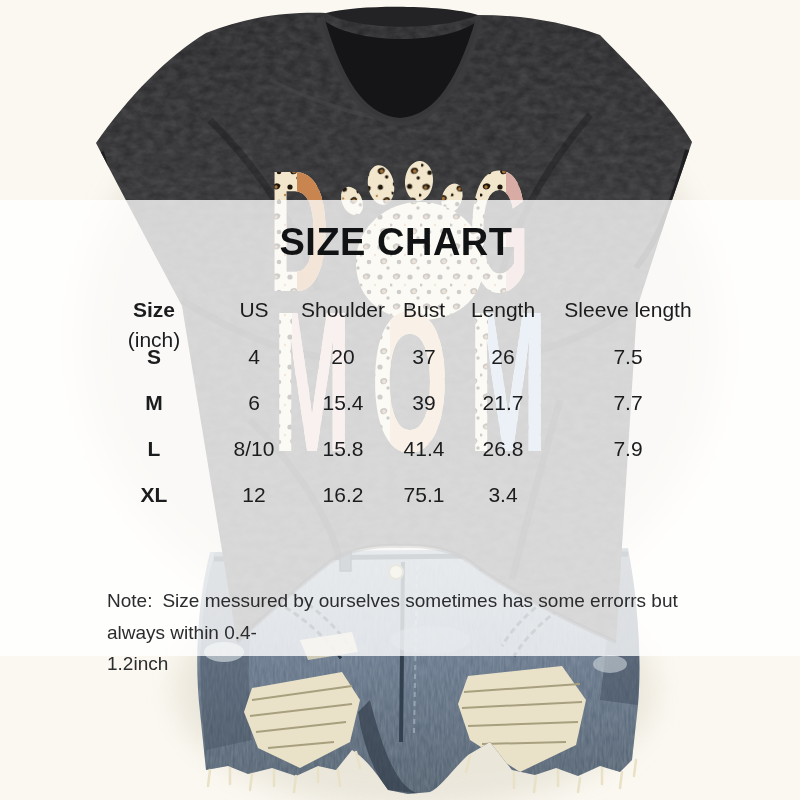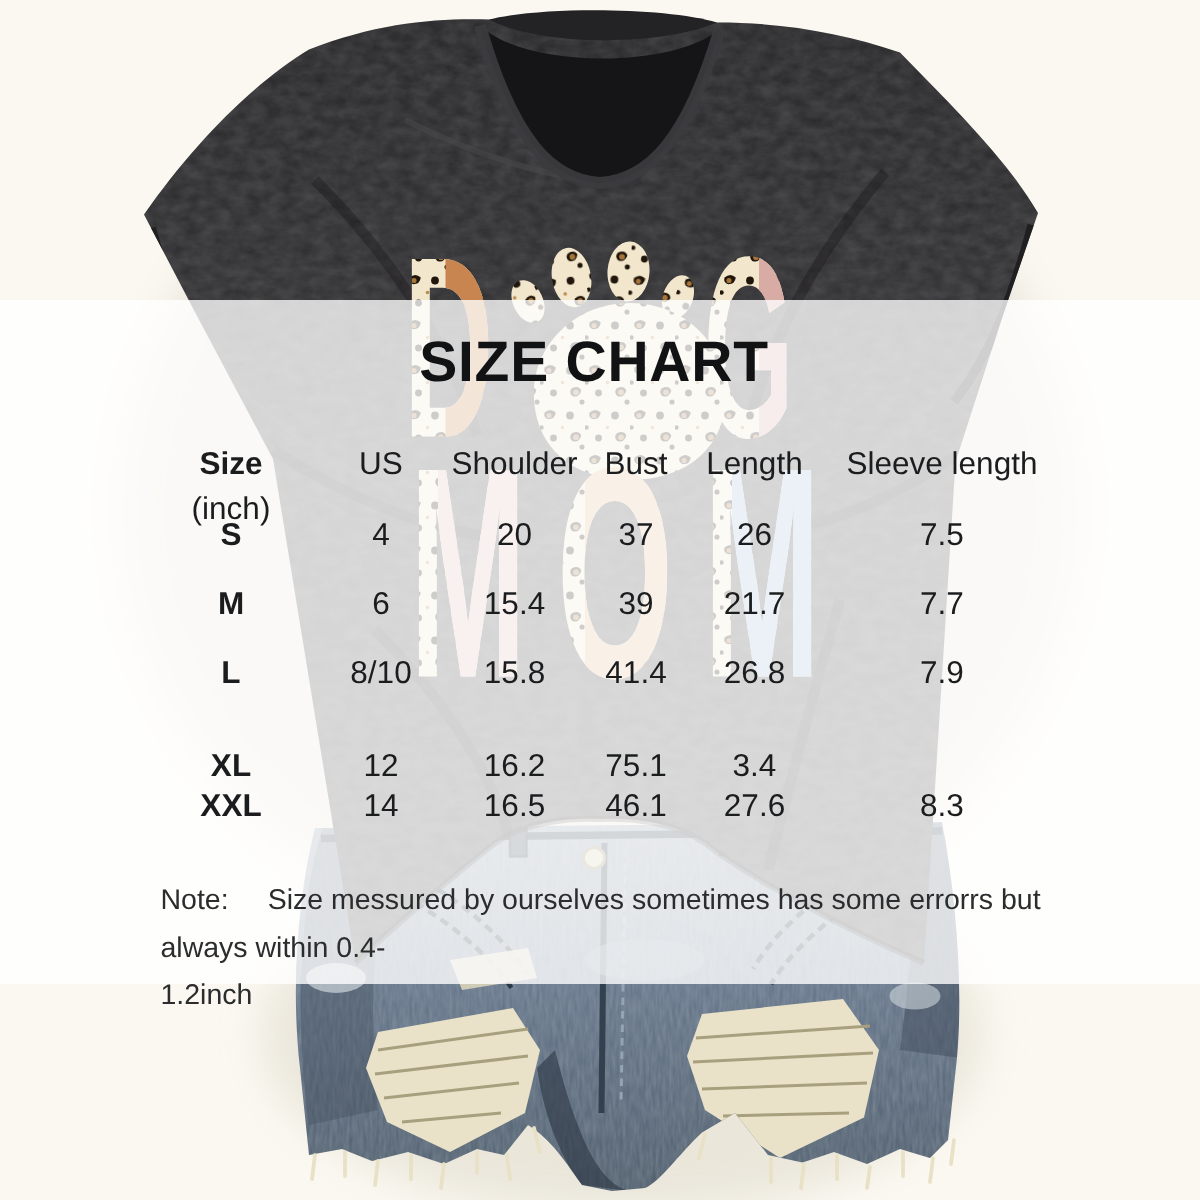--- a/index.html
+++ b/index.html
@@ -18,26 +18,26 @@
     text-align:center;font-size:38px;font-weight:700;color:#111214;letter-spacing:0.5px;
   }
   .trow{
     position:absolute;left:80px;width:612px;height:30px;line-height:30px;
     display:grid;grid-template-columns:140px 60px 118px 44px 114px 136px;
   }
   .trow span{display:block;text-align:center;font-size:21px;white-space:nowrap;}
   .thead{top:295px;}
   .thead span{font-size:21px;}
   .size-label{font-weight:700;}
-  .r0{top:342px;} .r1{top:388px;} .r2{top:434px;} .r3{top:480px;margin-top:16px;} .r4{top:523px;}
+  .r0{top:342px;} .r1{top:388px;} .r2{top:434px;} .r3{top:480px;} .r4{top:523px;}
   .note{
     position:absolute;left:103px;top:585px;width:612px;
     font-size:19px;line-height:31.5px;color:#2b2c2e;
   }
-  .note .note-label{margin-right:26px;}
+  .note .note-label{margin-right:10px;}
 </style>
 </head>
 <body>
 
 <div class="stage">
 
   <svg class="photo-layer" width="800" height="800" viewBox="0 0 800 800">
     <defs>
       <pattern id="leo" patternUnits="userSpaceOnUse" width="30" height="30">
         <rect width="30" height="30" fill="#f2e7cc"></rect>
@@ -316,28 +316,20 @@
     </div>
 
     <div class="trow r3">
       <span class="size-label">XL</span>
       <span>12</span>
       <span>16.2</span>
       <span>75.1</span>
       <span>3.4</span>
     </div>
 
-    <div class="trow r4">
-      <span class="size-label">XXL</span>
-      <span>14</span>
-      <span>16.5</span>
-      <span>46.1</span>
-      <span>27.6</span>
-      <span>8.3</span>
-    </div>
 
     <div class="note">
       <span class="note-label">Note:</span><span>Size messured by ourselves sometimes has some errorrs but always within 0.4-</span>
       <div>1.2inch</div>
     </div>
 
   </div>
 </div>
 
 </body></html>

